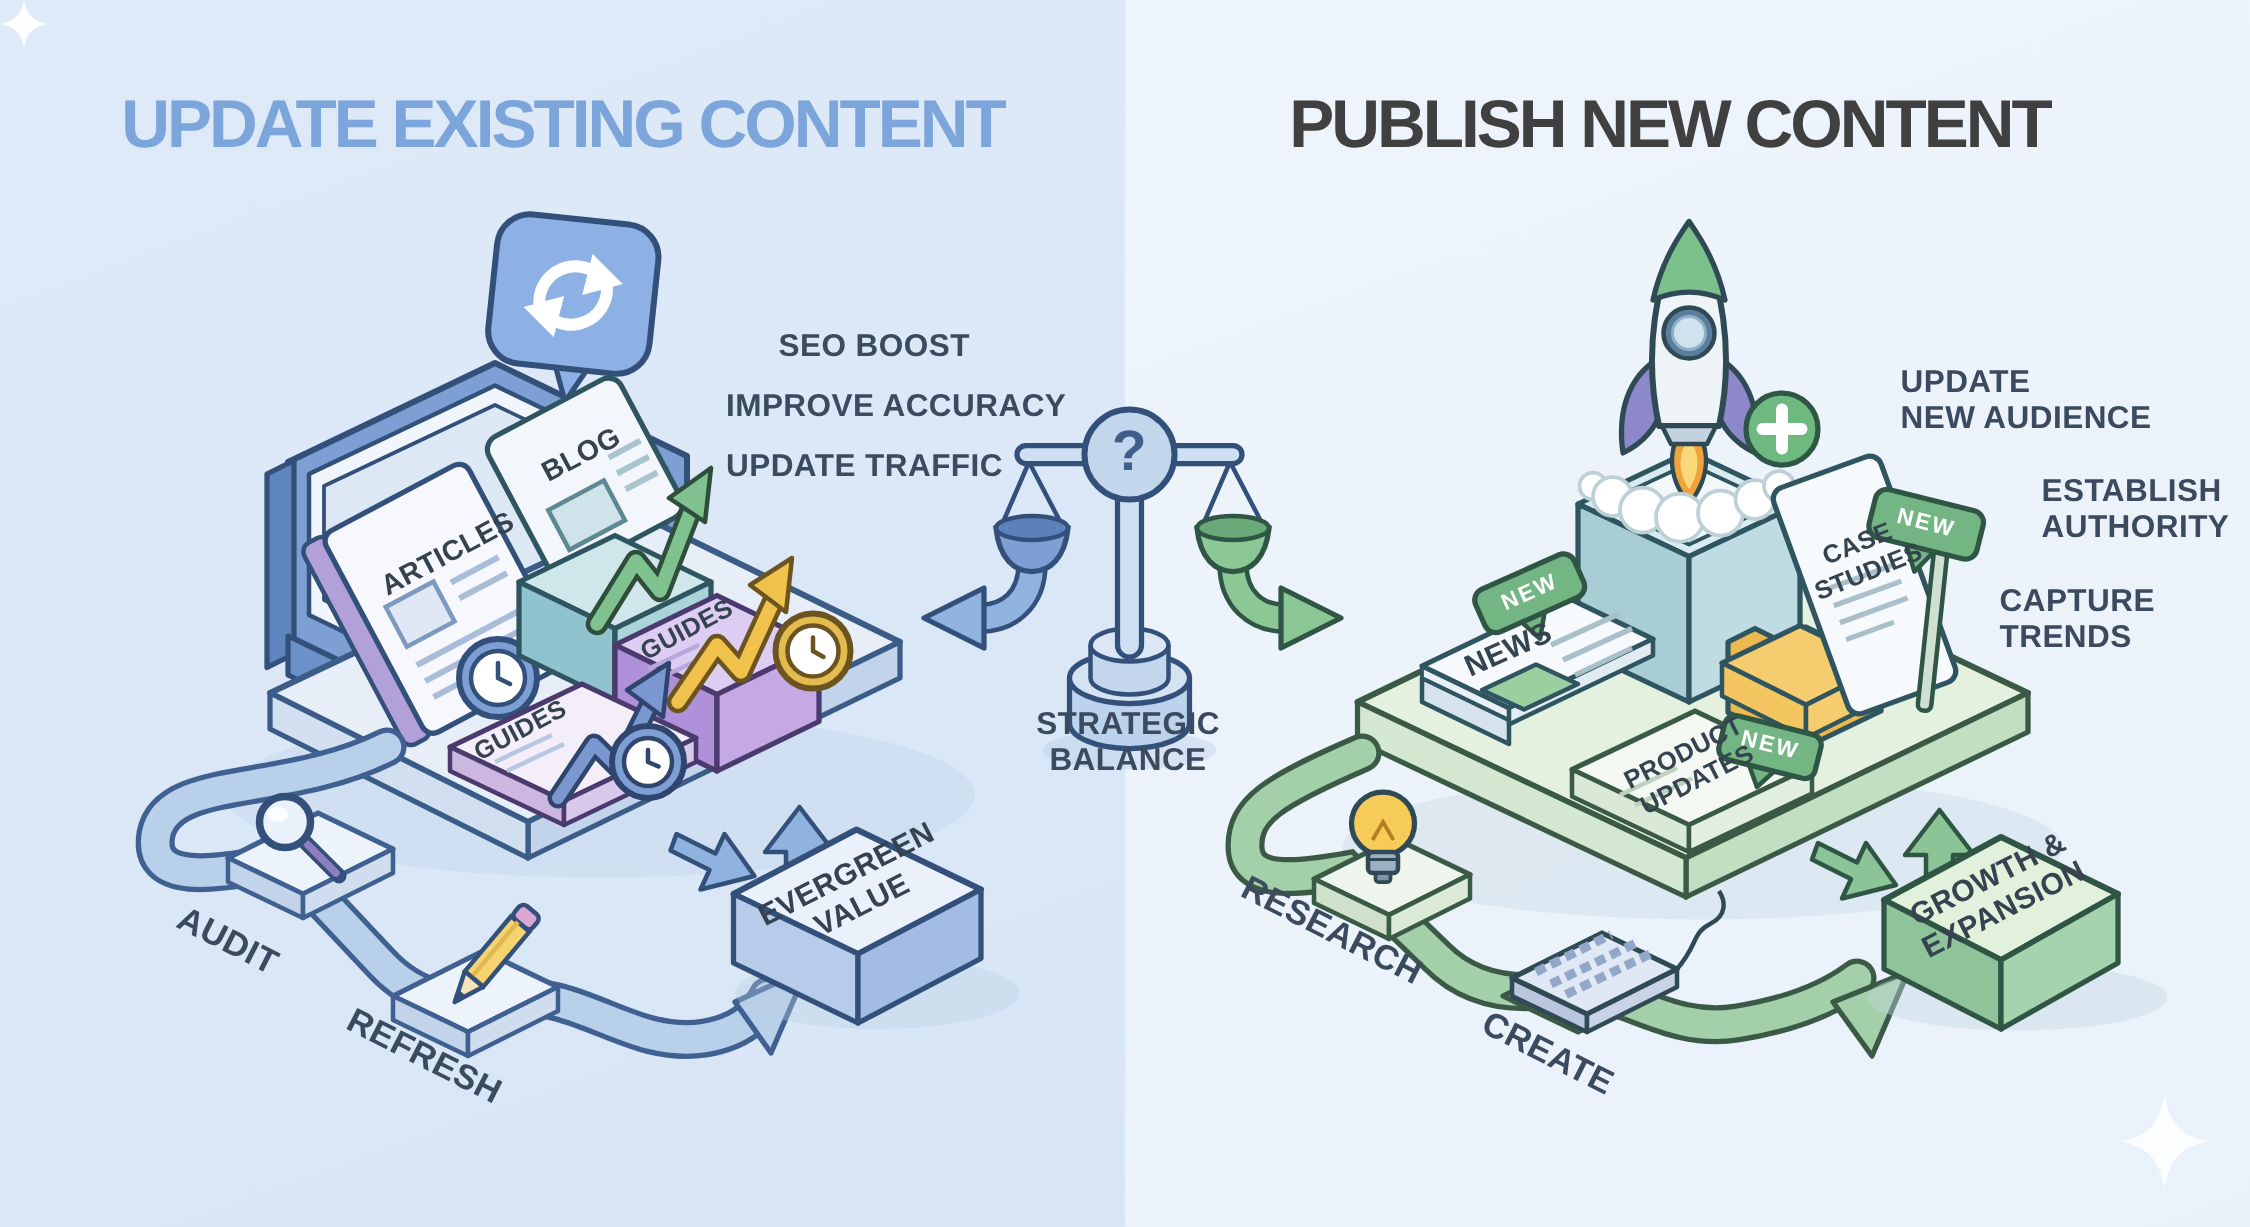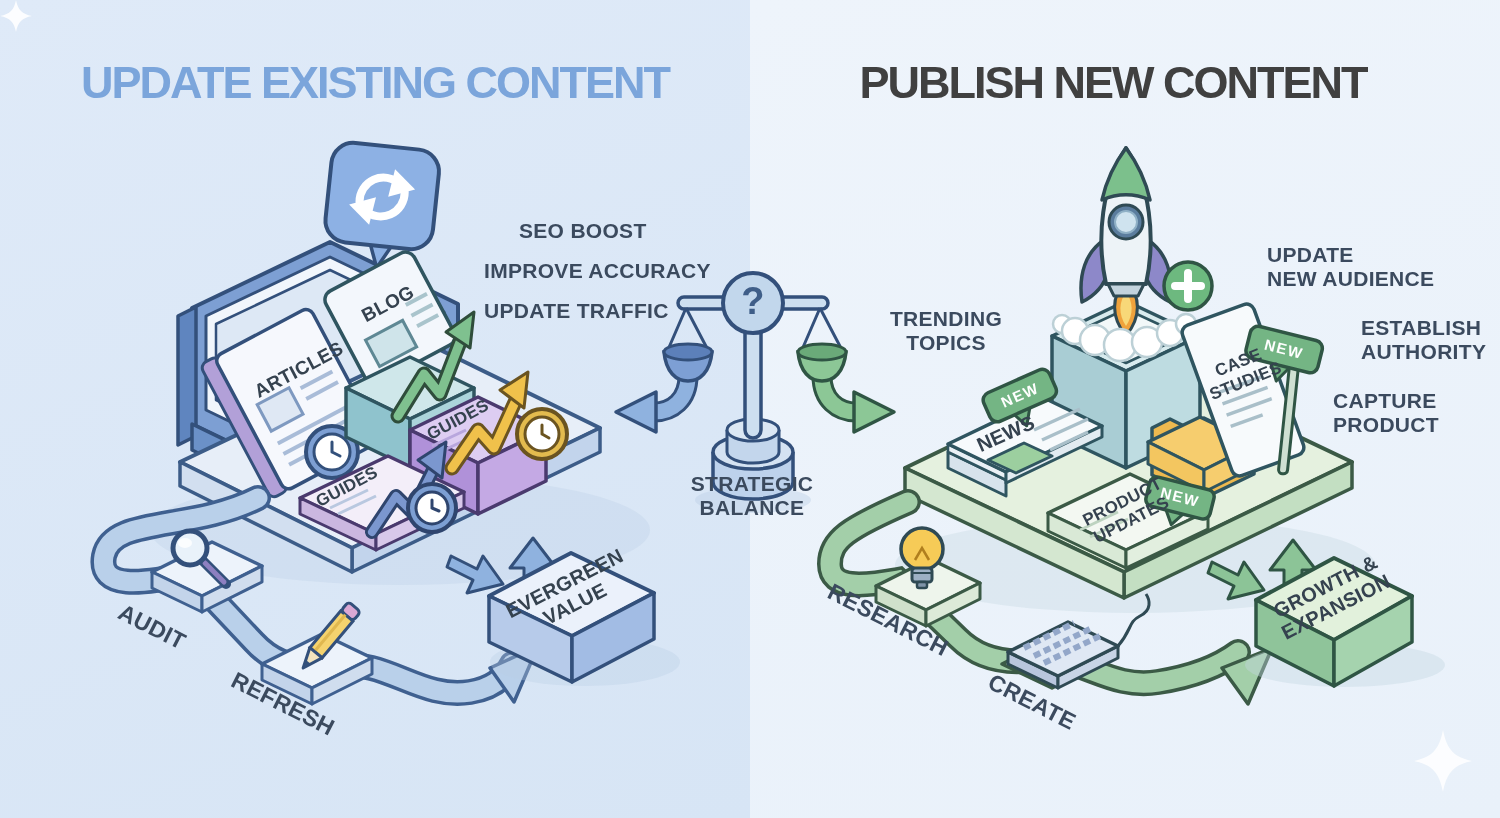--- a/index.html
+++ b/index.html
@@ -362,28 +362,26 @@
   <div class="title title-right">PUBLISH NEW CONTENT</div>
 
   <div class="lbl" style="left:484px; top:219px; font-size:21px;margin-left:35px;">SEO BOOST</div>
   <div class="lbl" style="left:484px; top:259px; font-size:21px;">IMPROVE ACCURACY</div>
   <div class="lbl" style="left:484px; top:299px; font-size:21px;">UPDATE TRAFFIC</div>
 
   <div class="lbl ctr" style="left:753px; top:303px; font-size:38px; color:#3f5e88; transform:translate(-50%,-54%);">?</div>
   <div class="lbl ctr" style="left:752px; top:496px; font-size:21px; transform:translate(-50%,-50%);text-align:center;">STRATEGIC
 BALANCE</div>
 
-  <div class="lbl ctr" style="left:946px; top:331px; font-size:21px; transform:translate(-50%,-50%);">TRENDING
-TOPICS</div>
   <div class="lbl" style="left:1267px; top:243px; font-size:21px;">UPDATE
 NEW AUDIENCE</div>
   <div class="lbl" style="left:1333px; top:316px; font-size:21px;margin-left:28px;">ESTABLISH
 AUTHORITY</div>
   <div class="lbl" style="left:1333px; top:389px; font-size:21px;">CAPTURE
-PRODUCT</div>
+TRENDS</div>
 
   <div class="lbl ctr doc-txt" style="left:299px; top:370px; font-size:19px; transform:translate(-50%,-50%) rotate(-28deg);">ARTICLES</div>
   <div class="lbl ctr doc-txt" style="left:388px; top:304px; font-size:19px; transform:translate(-50%,-50%) rotate(-28deg);">BLOG</div>
   <div class="lbl ctr doc-txt" style="left:458px; top:420px; font-size:17px; transform:translate(-50%,-50%) rotate(-28deg);">GUIDES</div>
   <div class="lbl ctr doc-txt" style="left:347px; top:487px; font-size:17px; transform:translate(-50%,-50%) rotate(-28deg);">GUIDES</div>
 
   <div class="lbl ctr" style="left:152px; top:627px; font-size:23px; transform:translate(-50%,-50%) rotate(27deg);">AUDIT</div>
   <div class="lbl ctr" style="left:283px; top:704px; font-size:23px; transform:translate(-50%,-50%) rotate(27deg);">REFRESH</div>
   <div class="lbl ctr doc-txt" style="left:570px; top:594px; font-size:20px; transform:translate(-50%,-50%) rotate(-27deg);">EVERGREEN
 VALUE</div>

